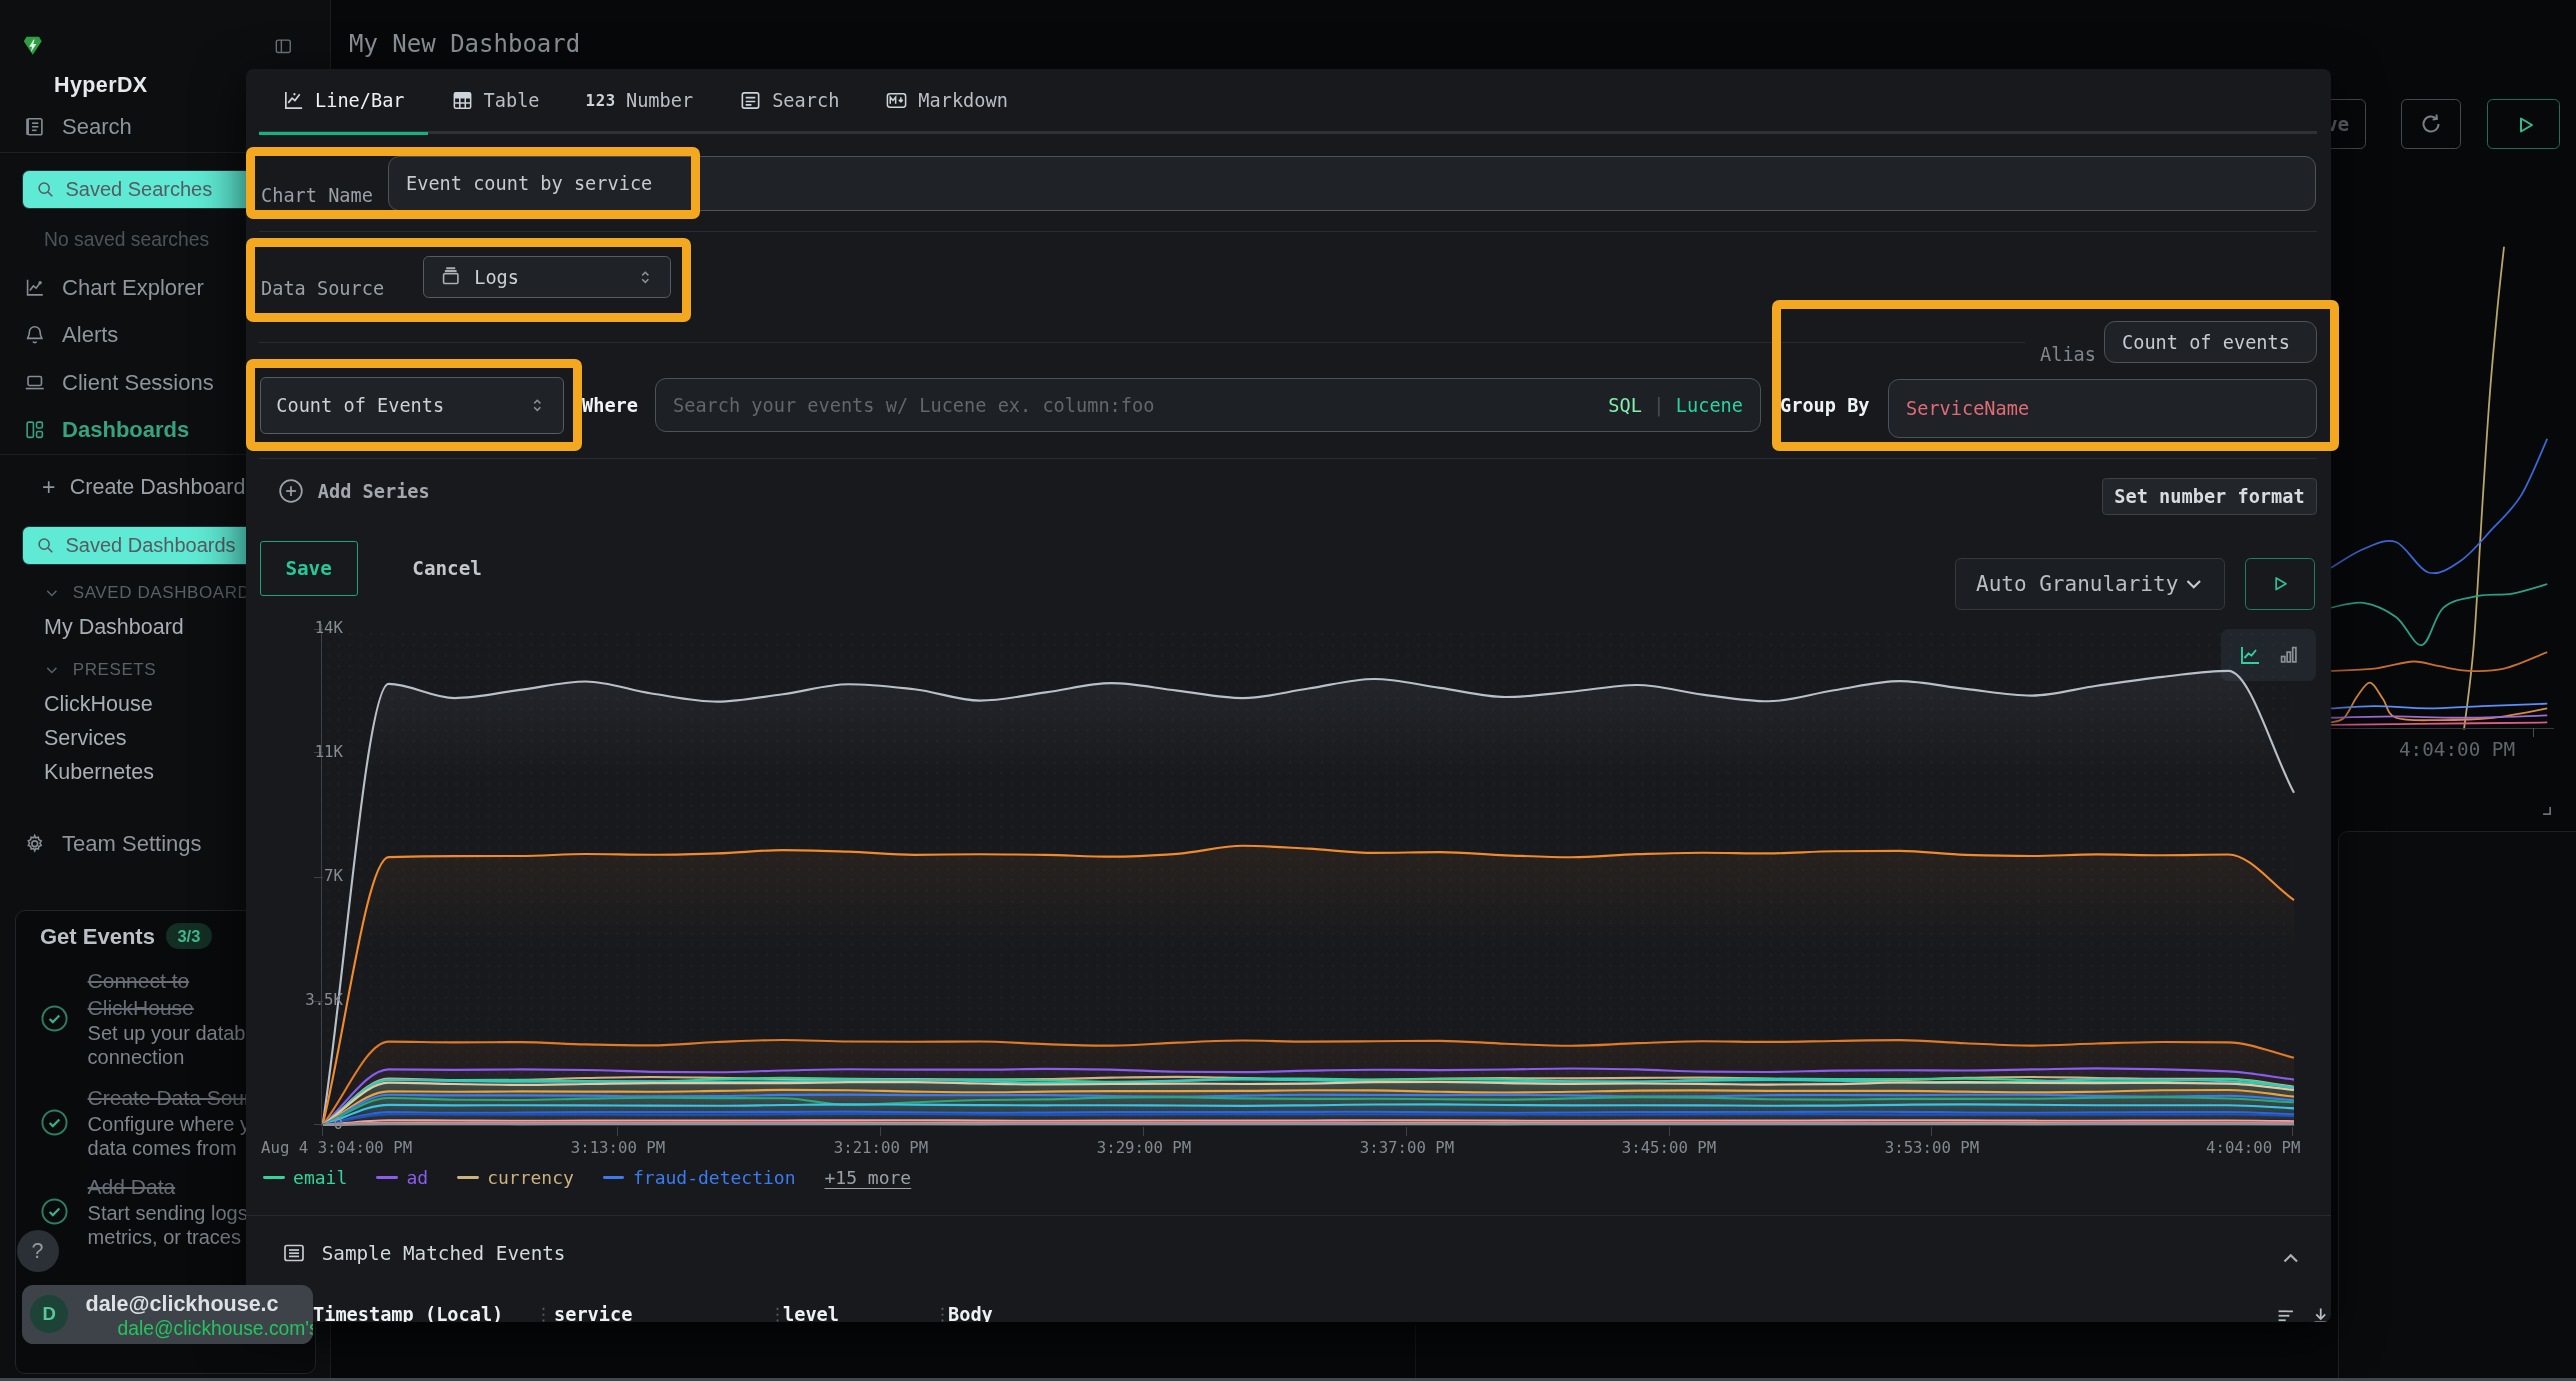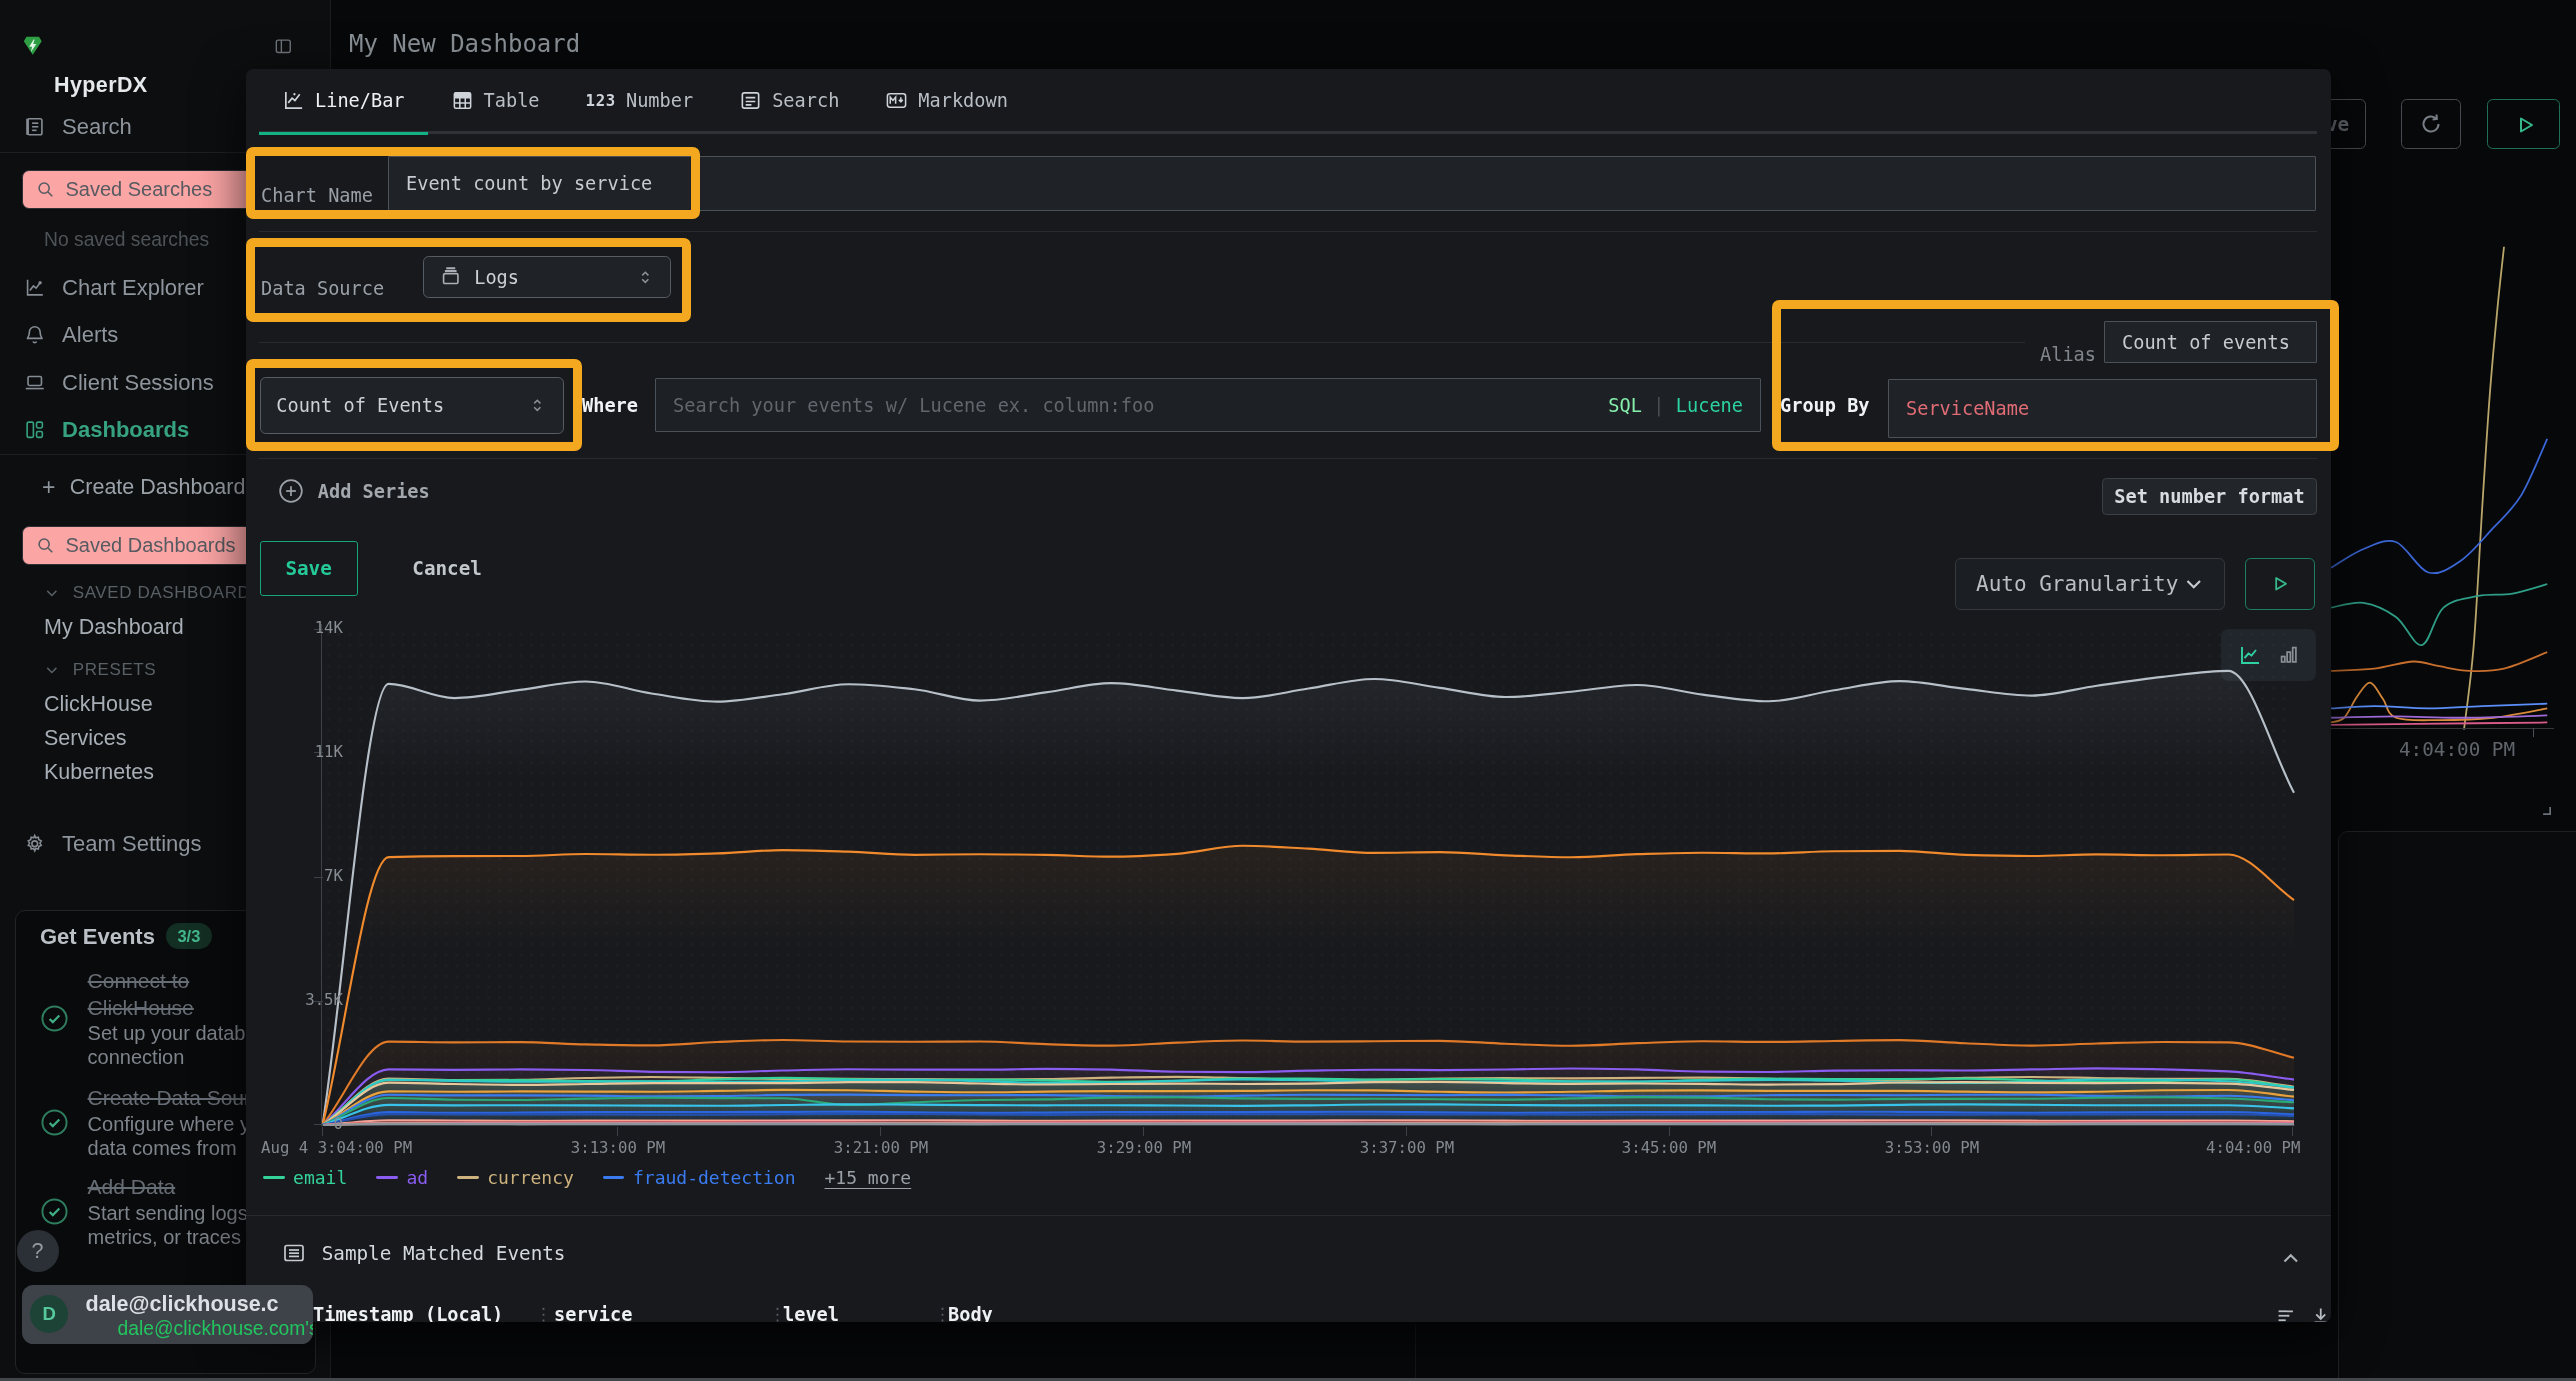--- a/index.html
+++ b/index.html
@@ -11,21 +11,21 @@
 #sidebar { position:absolute; left:0; top:0; width:331px; height:1381px; background:#0c0e10; border-right:1.4px solid #1b1e21; z-index:2; }
 .sb-header { position:absolute; left:0; top:0; width:331px; height:74px; }
 .logo-badge { position:absolute; left:22px; top:35px; width:21.5px; height:21.5px; }
 .brand { position:absolute; left:54px; top:34px; font-size:21.5px; font-weight:bold; color:#e6e9ec; letter-spacing:0.4px;margin-top:39px; }
 .collapse-btn { position:absolute; left:274px; top:37px; width:18.6px; height:18.6px; color:#6f757c; }
 .sb-item { position:absolute; left:0; width:329px; height:40px; display:flex; align-items:center; gap:17px; padding-left:23.6px; font-size:22px; color:#8e959c; }
 .sb-item .nav-ic { width:21.5px; height:21.5px; flex:0 0 21.5px; color:#858c93; }
 .sb-item.active { color:#37a37e; font-weight:bold; }
 .sb-item.active .nav-ic { color:#37a37e; }
 .sb-divider { position:absolute; left:0; width:331px; height:0; border-top:1.4px solid #1d2024; }
-.sb-input { position:absolute; left:21.5px; width:286px; height:39px; border:1.4px solid #2c3035; border-radius:7.2px; background:#fca5a5; display:flex; align-items:center; gap:11.4px; padding:0 13px; color:#565b61; font-size:20px; }
+.sb-input { position:absolute; left:21.5px; width:286px; height:39px; border:1.4px solid #2c3035; border-radius:7.2px; background:#5eead4; display:flex; align-items:center; gap:11.4px; padding:0 13px; color:#565b61; font-size:20px; }
 .sb-input .mag { width:18.6px; height:18.6px; color:#565b61; }
 .sb-note { position:absolute; left:44px; font-size:19.3px; color:#4e5358; }
 .sb-sec { position:absolute; left:44px; display:flex; align-items:center; gap:13px; font-size:17px; letter-spacing:0.6px; color:#596066; white-space:nowrap; }
 .sb-sec svg { width:15.7px; height:15.7px; }
 .sb-sub { position:absolute; left:44px; font-size:21.5px; color:#a7aeb5; white-space:nowrap; }
 .sb-create { position:absolute; left:42px; display:flex; align-items:center; gap:14.3px; font-size:21.5px; color:#9aa1a8; }
 .plus-ic { font-size:23px; color:#8e959c; line-height:1; }
 
 
 #gs-card { position:absolute; left:15px; top:910px; width:301px; height:464px; border:1.4px solid #222529; border-radius:10px; background:#090a0c; }
@@ -63,21 +63,21 @@
 
 
 #modal { position:absolute; left:246px; top:69px; width:2085px; height:1253px; background:#17191d; border-radius:7.2px; box-shadow:0 13px 50px rgba(0,0,0,0.7); z-index:10; overflow:hidden; font-family:"DejaVu Sans Mono", monospace; }
 #tabbar { position:absolute; left:13px; top:0; width:2058px; height:65px; display:flex; border-bottom:3.6px solid #2e3237; }
 .tab { display:flex; align-items:center; gap:10px; padding:0 23px; font-size:18.6px; color:#b9bfc5; margin-bottom:-3.6px; border-bottom:3.6px solid transparent; }
 .tab.active { color:#eef1f3; border-bottom-color:#10b286; }
 .tab svg { width:23px; height:23px; color:#ced4da; }
 .tab .num123 { font-size:15.7px; font-weight:bold; letter-spacing:0.7px; color:#ced4da; }
 
 .form-label { position:absolute; font-size:18.6px; color:#9aa0a7;margin-top:12px; }
-.inp { position:absolute; background:#1f2227; border:1.4px solid #4c525a; border-radius:1px; color:#c6cbd1; font-size:18.6px; display:flex; align-items:center; padding:0 17px; }
+.inp { position:absolute; background:#1f2227; border:1.4px solid #4c525a; border-radius:11px; color:#c6cbd1; font-size:18.6px; display:flex; align-items:center; padding:0 17px; }
 .sel { position:absolute; background:#1f2227; border:1.4px solid #565c64; border-radius:5.7px; color:#ccd1d6; font-size:18.6px; display:flex; align-items:center; padding:0 15.7px; gap:13px; }
 .sel .updown { margin-left:auto; color:#8b9197; }
 .mdivider { position:absolute; height:0; border-top:1.4px solid #282c31; }
 
 #where-label, #groupby-label { position:absolute; font-size:18.6px; font-weight:bold; color:#f0f3f5; }
 #sql-lucene { margin-left:auto; display:flex; gap:11.4px; font-size:18.6px; }
 #sql-lucene .sql { color:#86efac; }
 #sql-lucene .pipe { color:#4a4f55; }
 #sql-lucene .lucene { color:#2bd3a2; }
 #groupby-input { color:#e06c75; }

